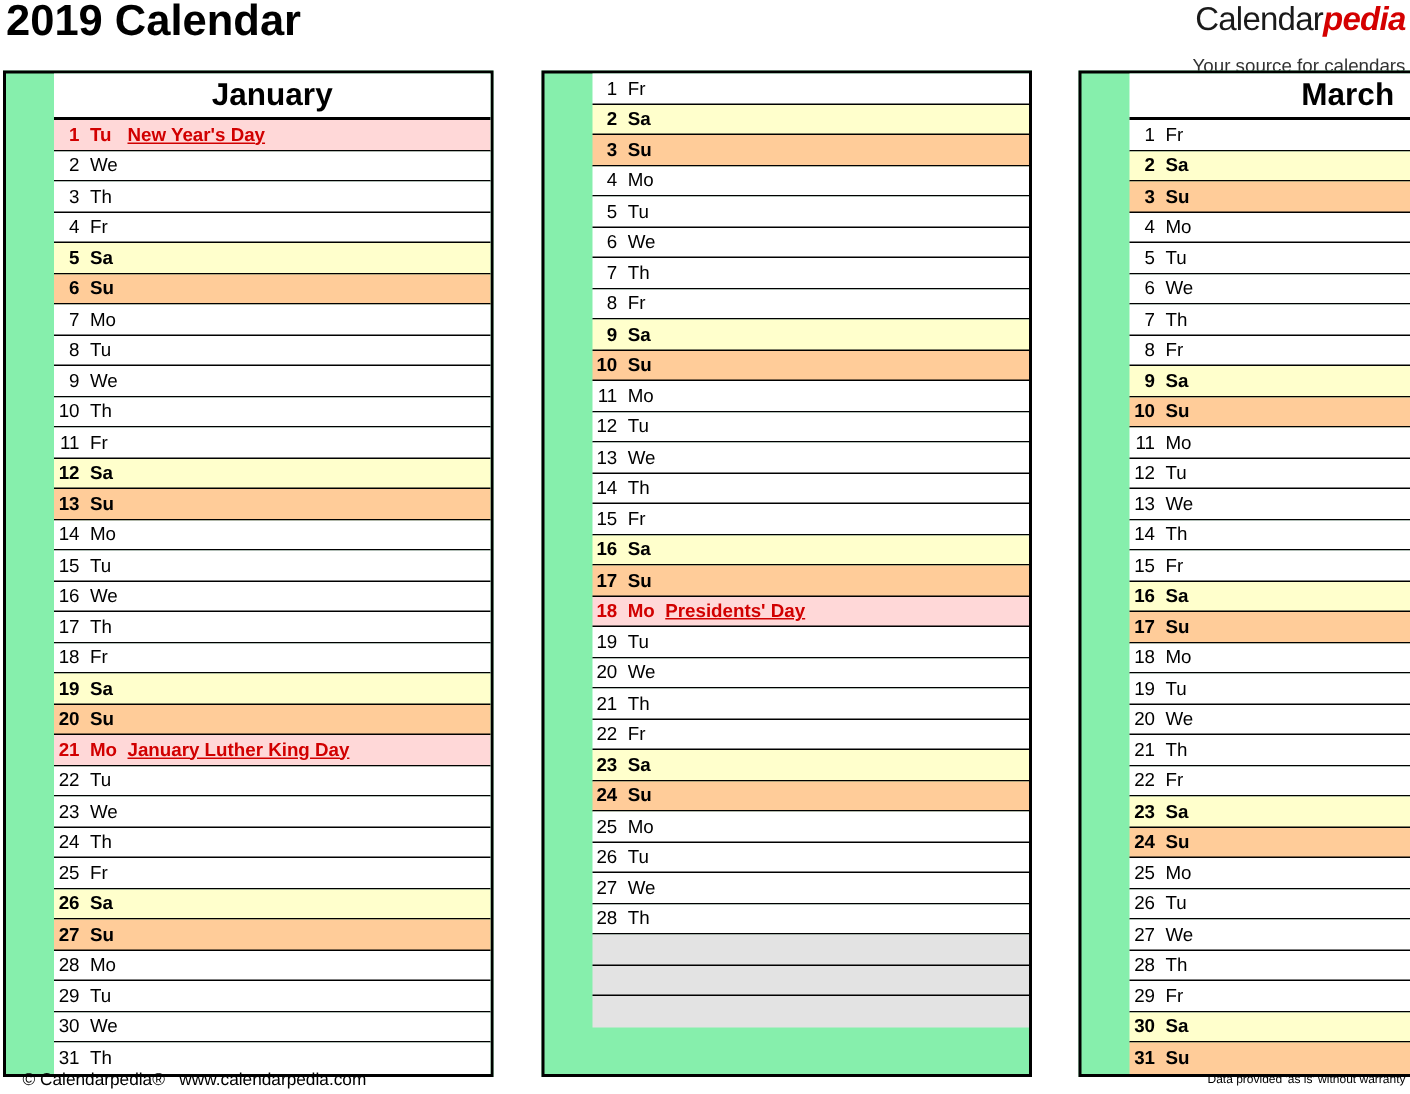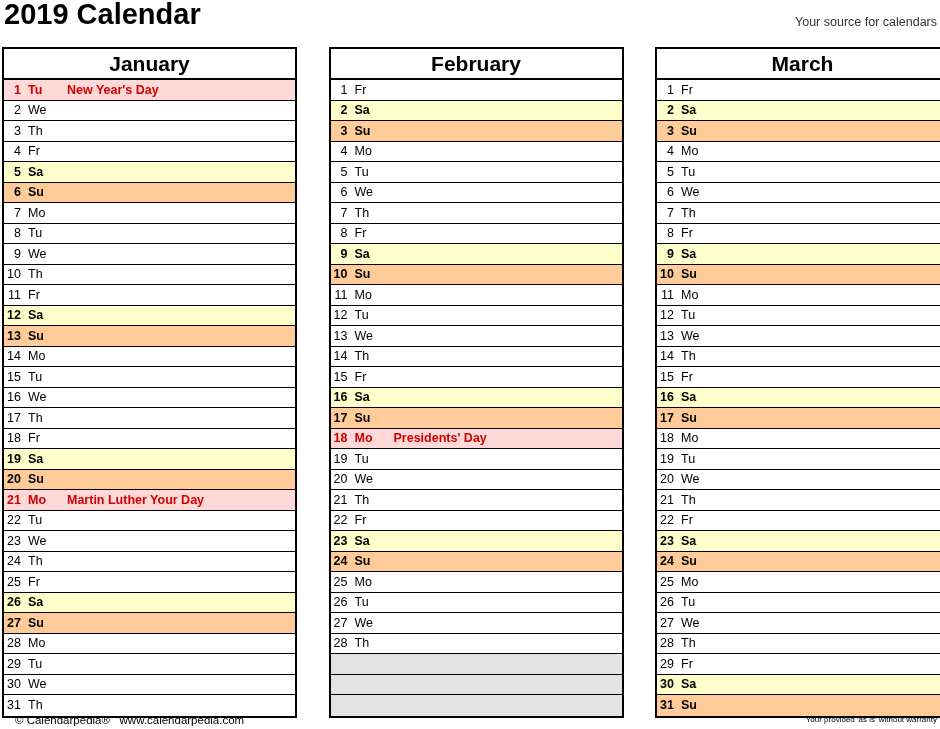--- a/index.html
+++ b/index.html
@@ -11,46 +11,47 @@
   }
   .title{
     position:absolute;top:-6px;left:4px;
     font-size:29px;font-weight:bold;color:#000;line-height:40px;letter-spacing:0;
   }
   .logo{position:absolute;top:2px;right:3px;text-align:right;line-height:1;}
   .logo-main{font-size:22px;color:#1a1a1a;letter-spacing:-0.5px;}
   .logo-red{color:var(--logo-red);font-weight:bold;font-style:italic;}
   .logo-tagline{font-size:12.5px;color:#333;margin-top:14px;}
   .columns{position:absolute;top:47px;left:2px;display:flex;gap:31.5px;}
-  .month{width:291px;border:2px solid #000;background:#86efac;box-sizing:content-box;}
+  .month{width:291px;border:2px solid #000;background:#86efac;box-sizing:content-box;padding-left:32px;}
   .month-header{
     height:29px;border-bottom:2px solid #000;text-align:center;
     font-weight:bold;font-size:21px;line-height:29px;color:#000;background:#fff;
   }
   .day-row{
     height:20.5px;box-sizing:border-box;border-bottom:1px solid #000;
     display:flex;align-items:center;font-size:12.5px;line-height:1;color:#000;background:#fff;
   }
   .day-row:last-child{border-bottom:none;}
   .day-row.sa{background:var(--sat);font-weight:bold;}
   .day-row.su{background:var(--sun);font-weight:bold;}
   .day-row.holiday{background:var(--hol);font-weight:bold;color:var(--red);}
   .day-row.blank{background:var(--blank);}
   .num{width:17px;text-align:right;flex:none;}
   .wd{margin-left:7px;width:23px;flex:none;}
-  .event{margin-left:16px;white-space:nowrap;}
+  .event{margin-left:2px;white-space:nowrap;text-decoration:underline;}
   .footer-left{position:absolute;left:3px;top:714px;font-size:11.5px;color:#000;white-space:pre;padding-left:12px;}
   .footer-right{position:absolute;right:3px;top:715px;font-size:8px;color:#000;}
 </style>
 </head>
 <body style="--sat: #FFFFCC; --sun: #FFCC99; --hol: #FFD8D8; --red: #D10000; --blank: #E3E3E3; --logo-red: #D40000;">
 
 <div class="title">2019 Calendar</div>
 
 <div class="logo">
+  <div class="logo-main"><span>Calendar</span><span class="logo-red">pedia</span></div>
   <div class="logo-tagline">Your source for calendars</div>
 </div>
 
 <div class="columns">
     <div class="month">
       <div class="month-header">January</div>
       <div class="day-row holiday">
         <span class="num">1</span>
         <span class="wd">Tu</span>
         <span class="event">New Year's Day</span>
@@ -127,21 +128,21 @@
         <span class="num">19</span>
         <span class="wd">Sa</span>
       </div>
       <div class="day-row su">
         <span class="num">20</span>
         <span class="wd">Su</span>
       </div>
       <div class="day-row holiday">
         <span class="num">21</span>
         <span class="wd">Mo</span>
-        <span class="event">Martin Luther Your Day</span>
+        <span class="event">January Luther King Day</span>
       </div>
       <div class="day-row wk">
         <span class="num">22</span>
         <span class="wd">Tu</span>
       </div>
       <div class="day-row wk">
         <span class="num">23</span>
         <span class="wd">We</span>
       </div>
       <div class="day-row wk">
@@ -171,21 +172,20 @@
       <div class="day-row wk">
         <span class="num">30</span>
         <span class="wd">We</span>
       </div>
       <div class="day-row wk">
         <span class="num">31</span>
         <span class="wd">Th</span>
       </div>
     </div>
     <div class="month">
-      <div class="month-header">February</div>
       <div class="day-row wk">
         <span class="num">1</span>
         <span class="wd">Fr</span>
       </div>
       <div class="day-row sa">
         <span class="num">2</span>
         <span class="wd">Sa</span>
       </div>
       <div class="day-row su">
         <span class="num">3</span>
@@ -419,13 +419,13 @@
         <span class="wd">Sa</span>
       </div>
       <div class="day-row su">
         <span class="num">31</span>
         <span class="wd">Su</span>
       </div>
     </div>
   </div>
 
 <div class="footer-left">© Calendarpedia®   www.calendarpedia.com</div>
-<div class="footer-right">Your provided 'as is' without warranty</div>
+<div class="footer-right">Data provided 'as is' without warranty</div>
 
 </body></html>

